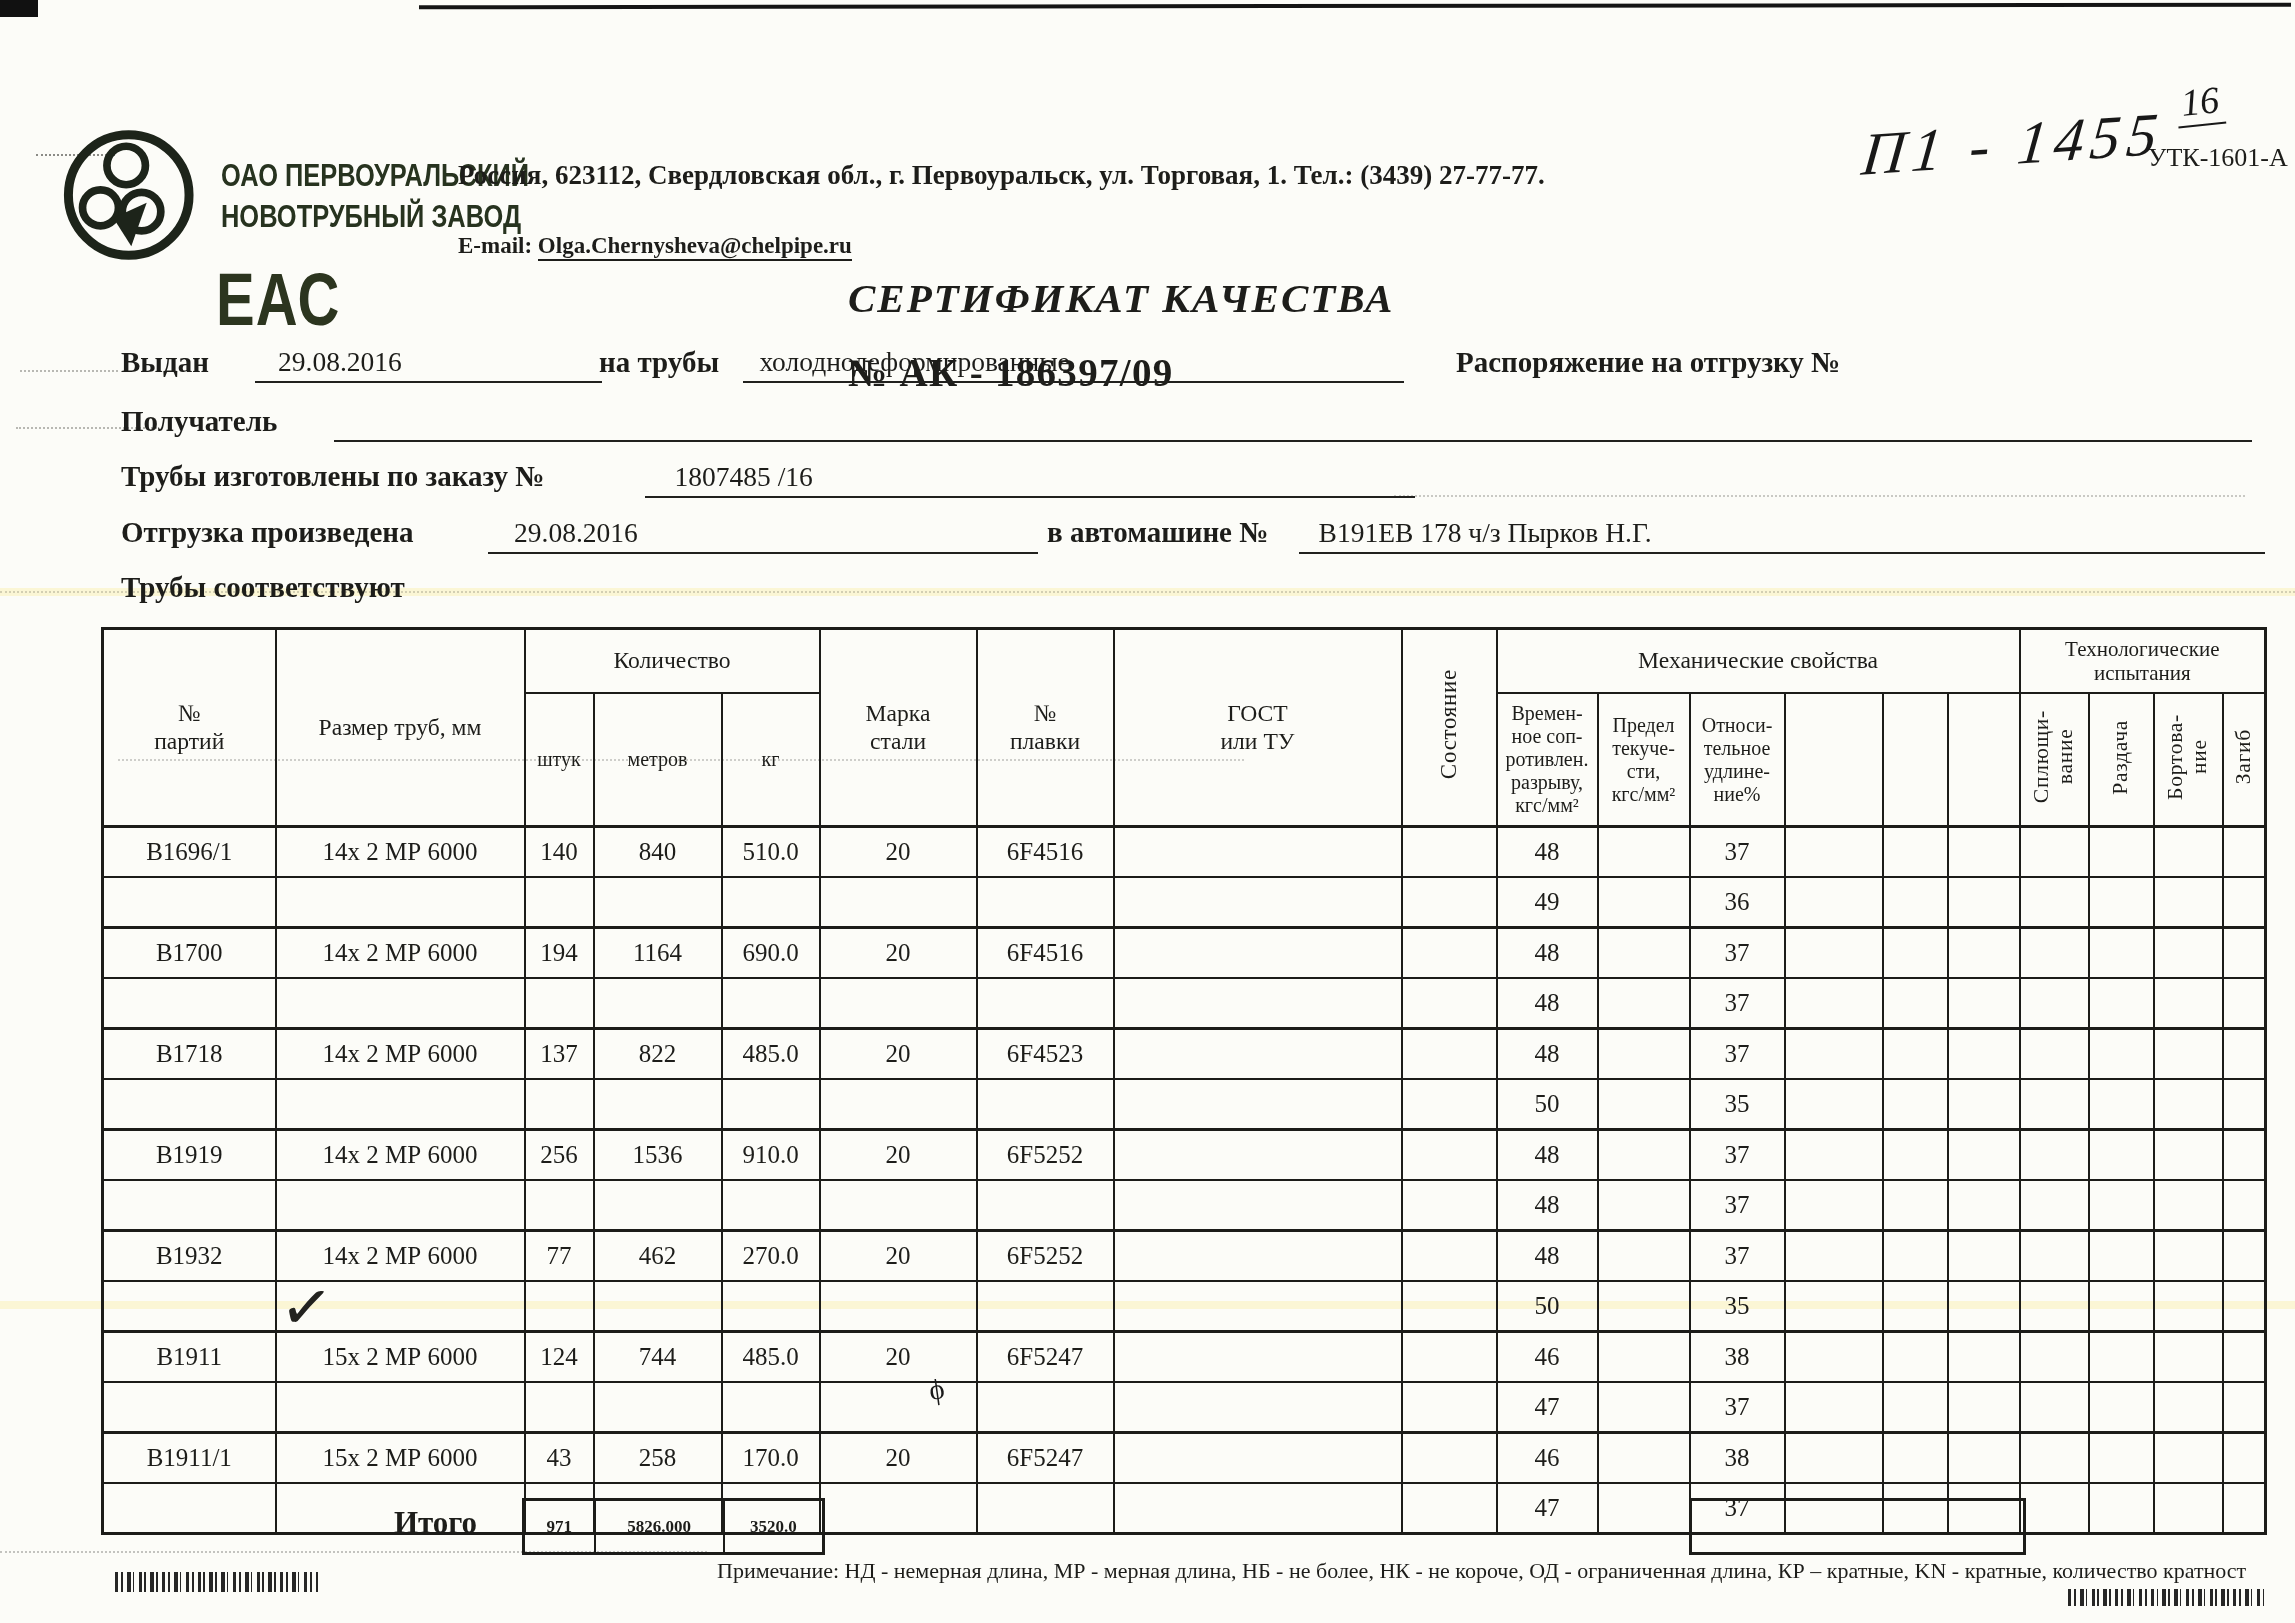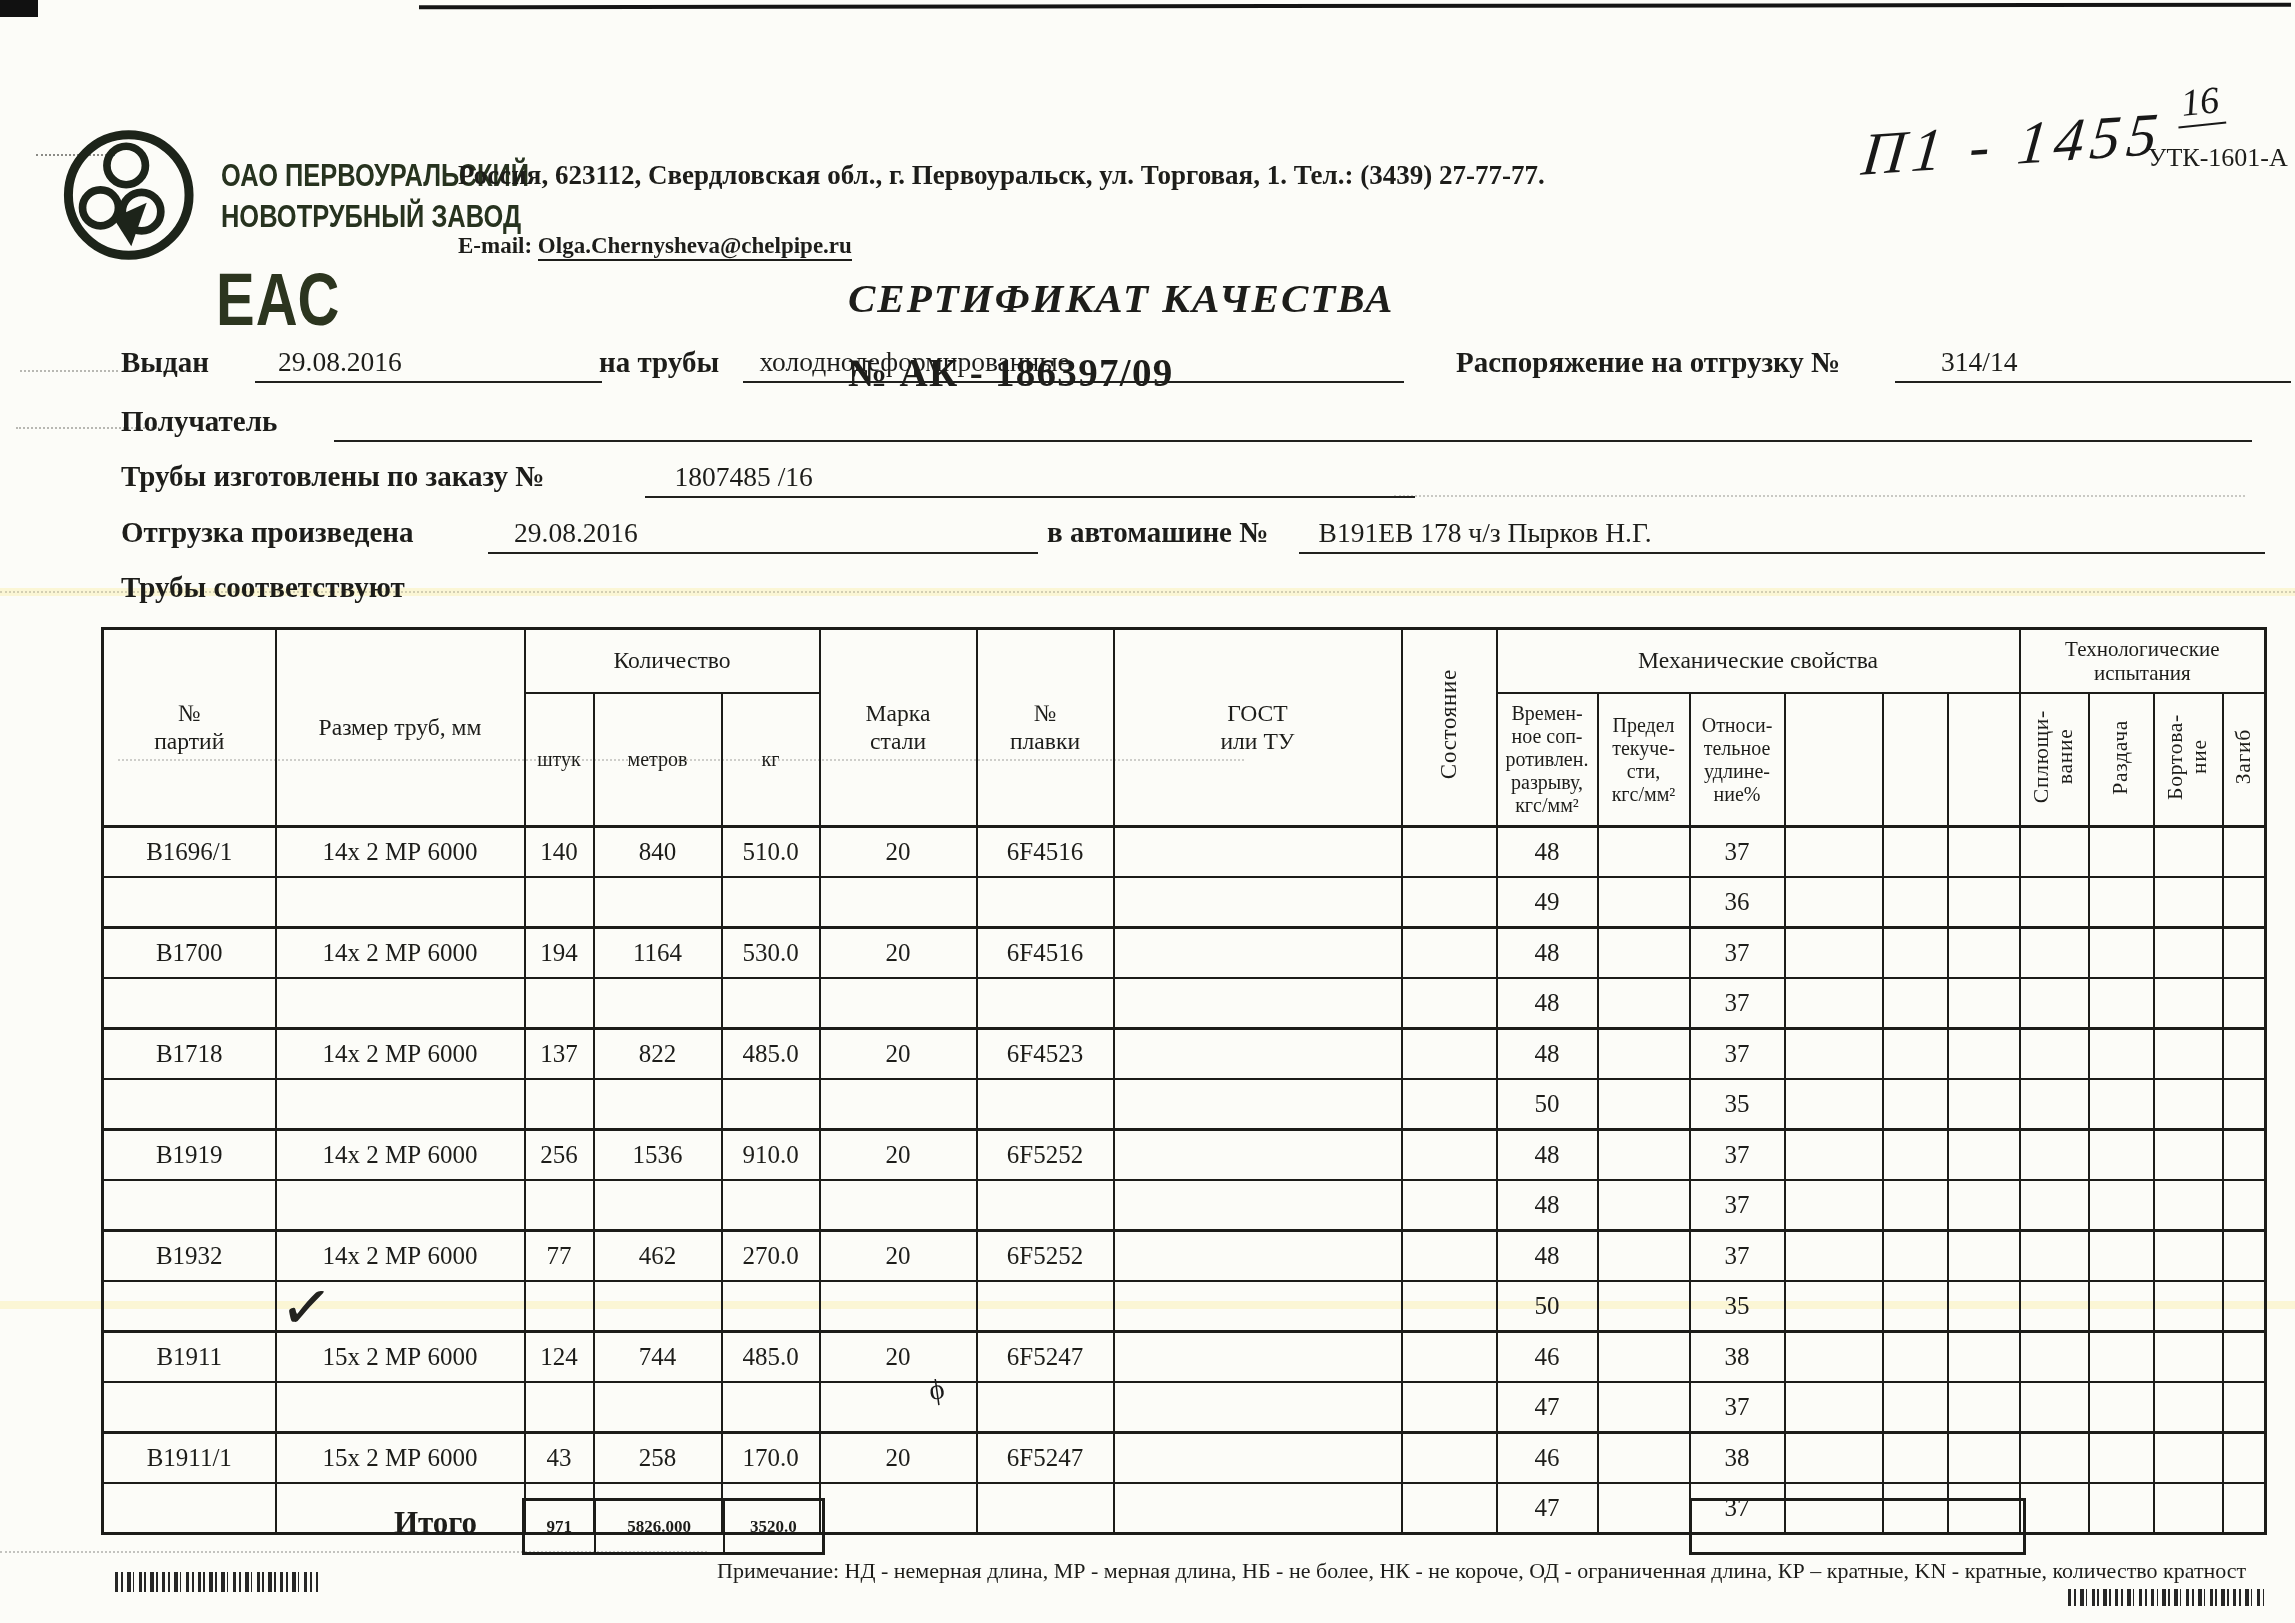--- a/index.html
+++ b/index.html
@@ -114,21 +114,20 @@
   <div class="title">
     <span class="t1">СЕРТИФИКАТ КАЧЕСТВА</span>
     <span class="t2">№  АК -  186397/09</span>
   </div>
 
   <div class="lbl" style="left:121px;top:346px;">Выдан</div>
   <div class="val" style="left:255px;top:340px;width:324px;padding-left:23px;">29.08.2016</div>
   <div class="lbl" style="left:599px;top:346px;">на трубы</div>
   <div class="val" style="left:743px;top:340px;width:645px;padding-left:16.4px;">холоднодеформированные</div>
   <div class="lbl" style="left:1456px;top:346px;">Распоряжение на отгрузку №</div>
-  <div class="val" style="left:1895px;top:340px;width:350px;padding-left:46px;">314/14</div>
 
   <div class="lbl" style="left:121px;top:405px;">Получатель</div>
   <div class="val" style="left:334px;top:399px;width:1918px;"></div>
 
   <div class="lbl" style="left:121px;top:460px;">Трубы изготовлены по заказу №</div>
   <div class="val" style="left:645px;top:455px;width:740px;padding-left:29.5px;">1807485  /16</div>
 
   <div class="lbl" style="left:121px;top:516px;">Отгрузка произведена</div>
   <div class="val" style="left:488px;top:511px;width:524px;padding-left:26px;">29.08.2016</div>
   <div class="lbl" style="left:1047px;top:516px;">в автомашине №</div>
@@ -246,21 +245,21 @@
           <td></td>
           <td></td>
           <td></td>
       </tr>
 
       <tr class="bs">
         <td>В1700</td>
           <td>14х 2 МР 6000</td>
         <td>194</td>
           <td>1164</td>
-          <td>530.0</td>
+          <td>690.0</td>
         <td>20</td>
           <td>6F4516</td>
         <td></td>
           <td></td>
         <td>48</td>
           <td></td>
           <td>37</td>
         <td></td>
           <td></td>
           <td></td>

